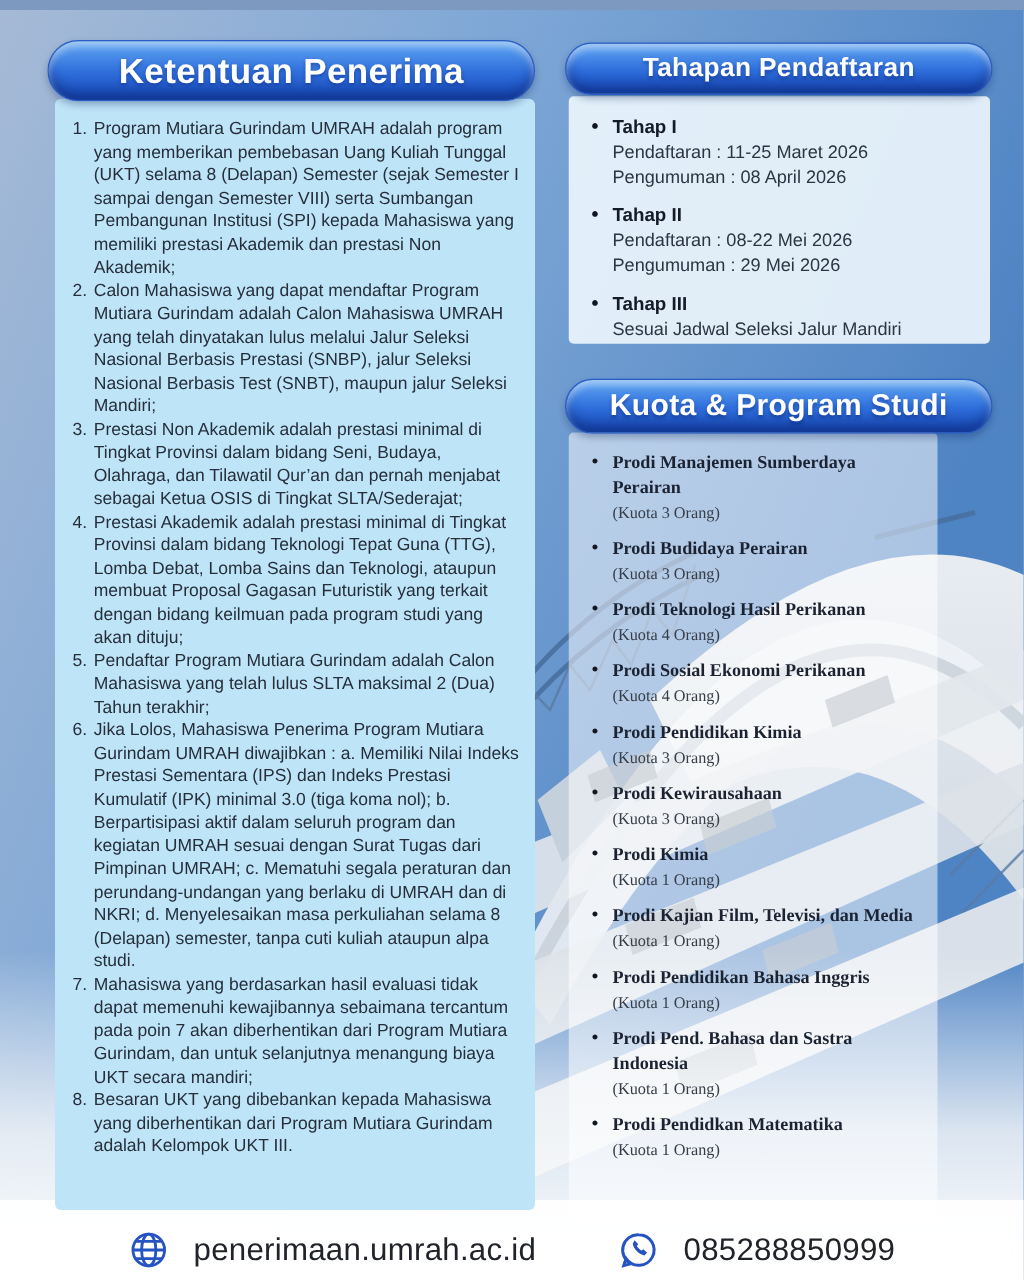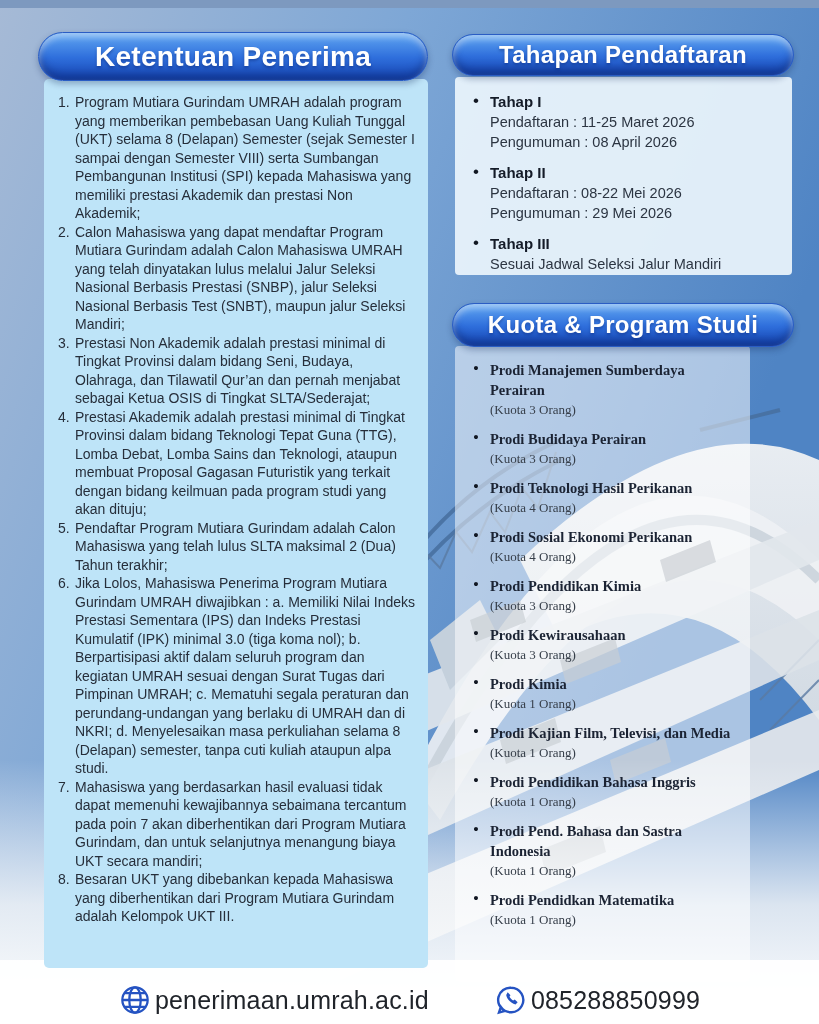--- a/index.html
+++ b/index.html
@@ -16,21 +16,21 @@
     background:linear-gradient(180deg,#61a7f2 0%,#2f6fdc 52%,#1646b5 100%);
     border:1px solid #2a5dc4;
     box-shadow:inset 0 4px 6px rgba(255,255,255,.45),
                inset 0 -6px 9px rgba(7,28,96,.42),
                0 3px 6px rgba(20,40,90,.32);
     display:flex;align-items:center;justify-content:center;
     color:#ffffff;font-weight:bold;letter-spacing:.3px;
     text-shadow:0 2px 3px rgba(8,35,110,.45);
   }
   #pill-ketentuan{left:38px;top:32px;width:388px;height:47px;font-size:28px;}
-  #pill-tahapan{left:452px;top:34px;width:340px;height:40px;font-size:24px;}
+  #pill-tahapan{left:452px;top:34px;width:340px;height:40px;font-size:21px;}
   #pill-kuota{left:452px;top:287px;width:340px;height:42px;font-size:24px;margin-top:16px;}
 
   
   .panel{position:absolute;overflow:hidden;}
   #panel-ketentuan{left:44px;top:79px;width:384px;height:889px;background:#bee4f8;border-radius:5px;}
   #panel-tahapan{left:455px;top:77px;width:337px;height:198px;background:rgba(233,243,251,.94);border-radius:4px;}
   #panel-kuota{left:455px;top:346px;width:295px;height:636px;background:rgba(255,255,255,.52);border-radius:4px;font-family:Liberation Serif, serif;}
 
   
   ol.ketentuan{
@@ -52,21 +52,21 @@
   ul.programs li{position:relative;padding-left:17px;margin-bottom:9px;}
   ul.programs li::before{content:"\2022";position:absolute;left:0;top:-1px;font-size:17px;color:#111722;}
   .q-name{font-weight:bold;font-size:14.5px;line-height:20px;color:#1b2333;}
   .q-quota{font-size:13px;line-height:20px;color:#363e49;}
 
   
   .footer{
     position:absolute;left:0;top:976px;width:819px;height:48px;
     display:flex;align-items:center;justify-content:center;gap:66px;
   }
-  .contact{display:flex;align-items:center;gap:4px;cursor:pointer;}
+  .contact{display:flex;align-items:center;gap:20px;cursor:pointer;}
   .contact .txt{font-size:25px;color:#20242a;letter-spacing:.2px;}
   .contact svg{display:block;}
 </style>
 </head>
 <body>
 
 <svg class="bg" viewBox="0 0 819 1024" preserveAspectRatio="none" aria-hidden="true">
   <defs>
     <linearGradient id="sky" x1="0" y1="0" x2="0.9" y2="0.45">
       <stop offset="0" stop-color="#a6bad6"></stop>

